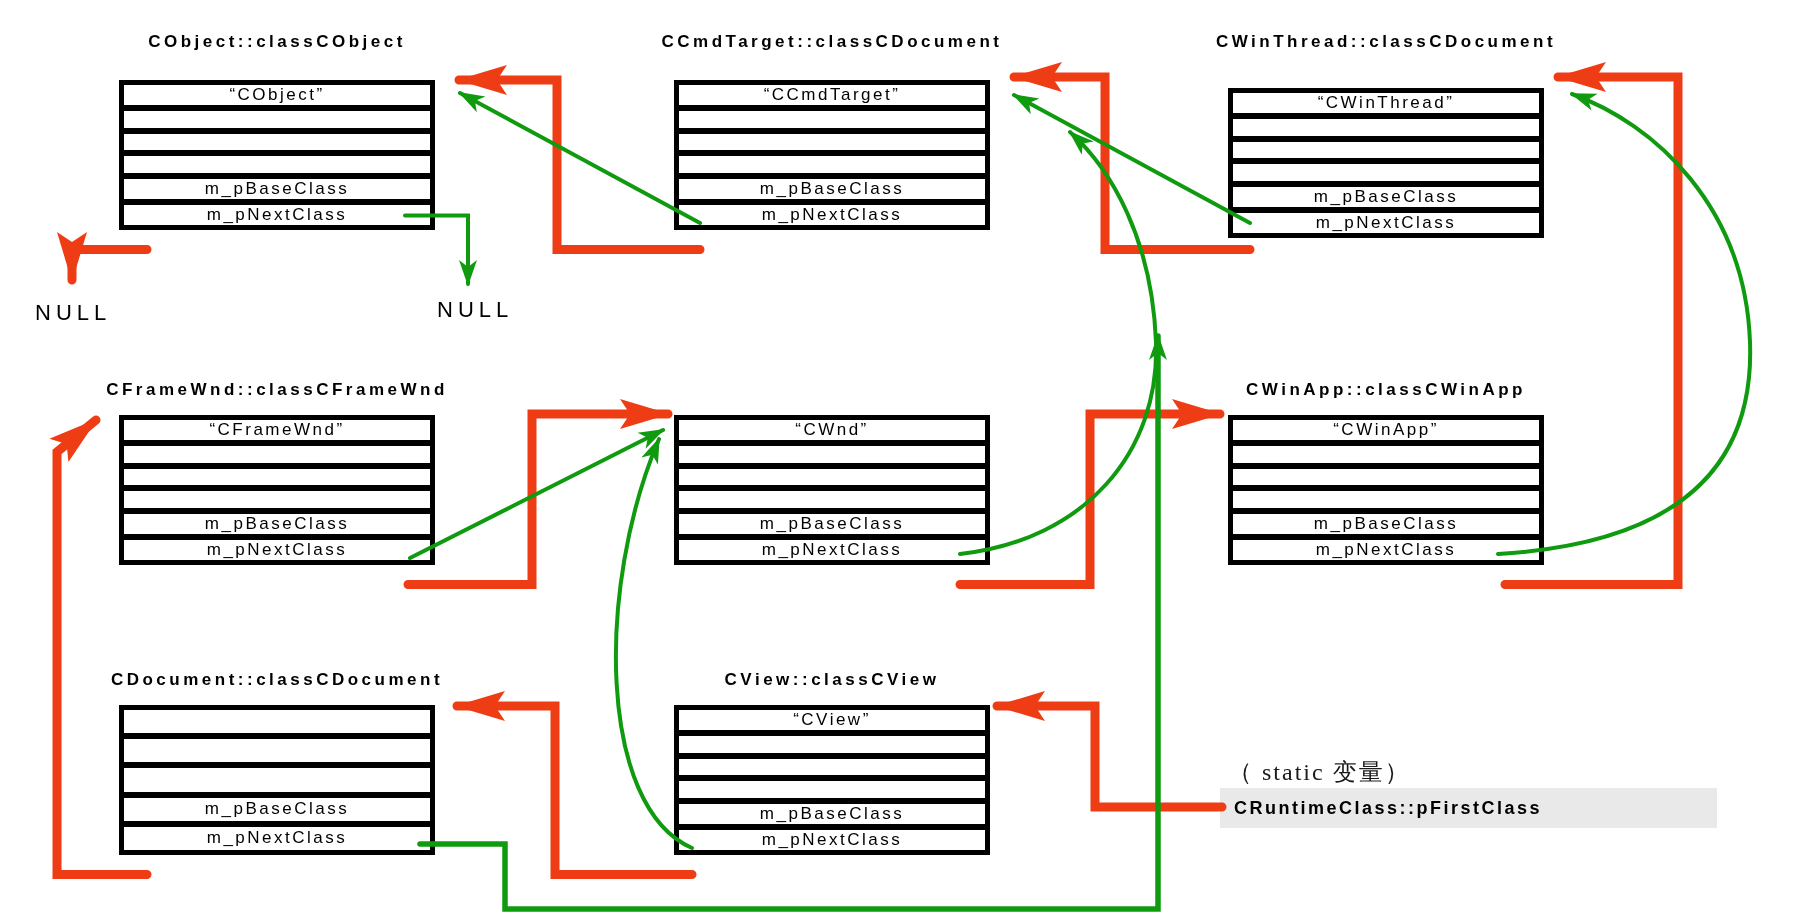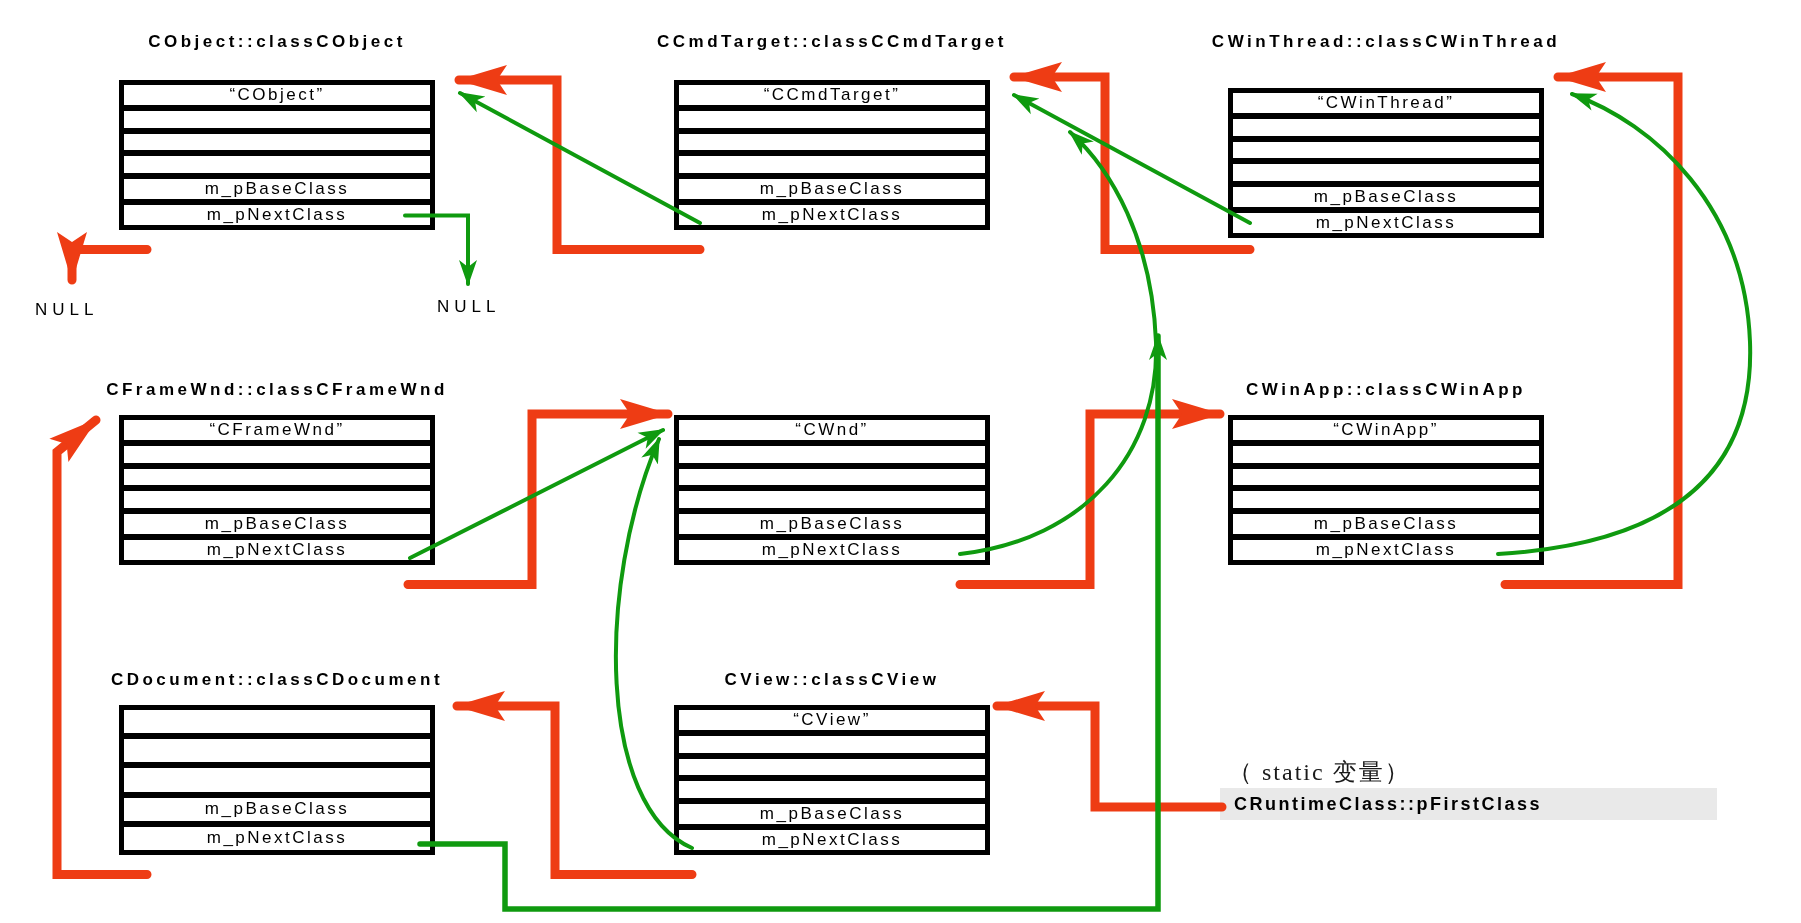--- a/index.html
+++ b/index.html
@@ -24,50 +24,50 @@
   }
   .cbox .row + .row{border-top:6px solid var(--border);}
 
   .box-title{
     position:absolute;width:620px;transform:translateX(-50%);
     text-align:center;font-size:17px;font-weight:bold;letter-spacing:3.5px;
     color:#000;white-space:nowrap;
   }
 
   .null-label{
-    position:absolute;font-size:17px;letter-spacing:5px;color:#000;white-space:nowrap;
+    position:absolute;font-size:22px;letter-spacing:5px;color:#000;white-space:nowrap;
   }
 
   .static-note{
     position:absolute;left:1228px;top:744px;
     font-family:"Liberation Serif", serif;font-size:24px;letter-spacing:2px;color:#1a1a1a;
     white-space:nowrap;
   }
   .pfirstclass{
-    position:absolute;left:1220px;top:776px;width:497px;height:32px;
+    position:absolute;left:1220px;top:776px;width:497px;height:40px;
     background:var(--pfc-bg);display:flex;align-items:center;
     padding-left:14px;box-sizing:border-box;
     font-size:18px;font-weight:bold;letter-spacing:2.5px;color:#000;white-space:nowrap;
   }
 
   svg.overlay{position:absolute;left:0;top:0;z-index:5;pointer-events:none;}
   .arrow-red{stroke:var(--red);stroke-width:9px;fill:none;stroke-linecap:round;stroke-linejoin:miter;}
   .arrow-green{stroke:var(--green);stroke-width:4px;fill:none;stroke-linecap:round;}
   .arrow-green.thick{stroke-width:5.5px;}
   #redhead path{fill:var(--red);}
   #greenhead path{fill:var(--green);}
 </style>
 </head>
 <body>
 
 <div class="stage">
 
   <div class="box-title" style="left:277px;top:20px">CObject::classCObject</div>
-  <div class="box-title" style="left:832px;top:20px">CCmdTarget::classCCmdTarget</div>
-  <div class="box-title" style="left:1386px;top:20px">CWinThread::classCWinThread</div>
+  <div class="box-title" style="left:832px;top:20px">CCmdTarget::classCDocument</div>
+  <div class="box-title" style="left:1386px;top:20px">CWinThread::classCDocument</div>
   <div class="box-title" style="left:277px;top:368px">CFrameWnd::classCFrameWnd</div>
   <div class="box-title" style="left:1386px;top:368px">CWinApp::classCWinApp</div>
   <div class="box-title" style="left:277px;top:658px">CDocument::classCDocument</div>
   <div class="box-title" style="left:832px;top:658px">CView::classCView</div>
 
   <div class="cbox" style="left:119px;top:68px">
     <div class="row">“CObject”</div>
     <div class="row"></div>
     <div class="row"></div>
     <div class="row"></div>

